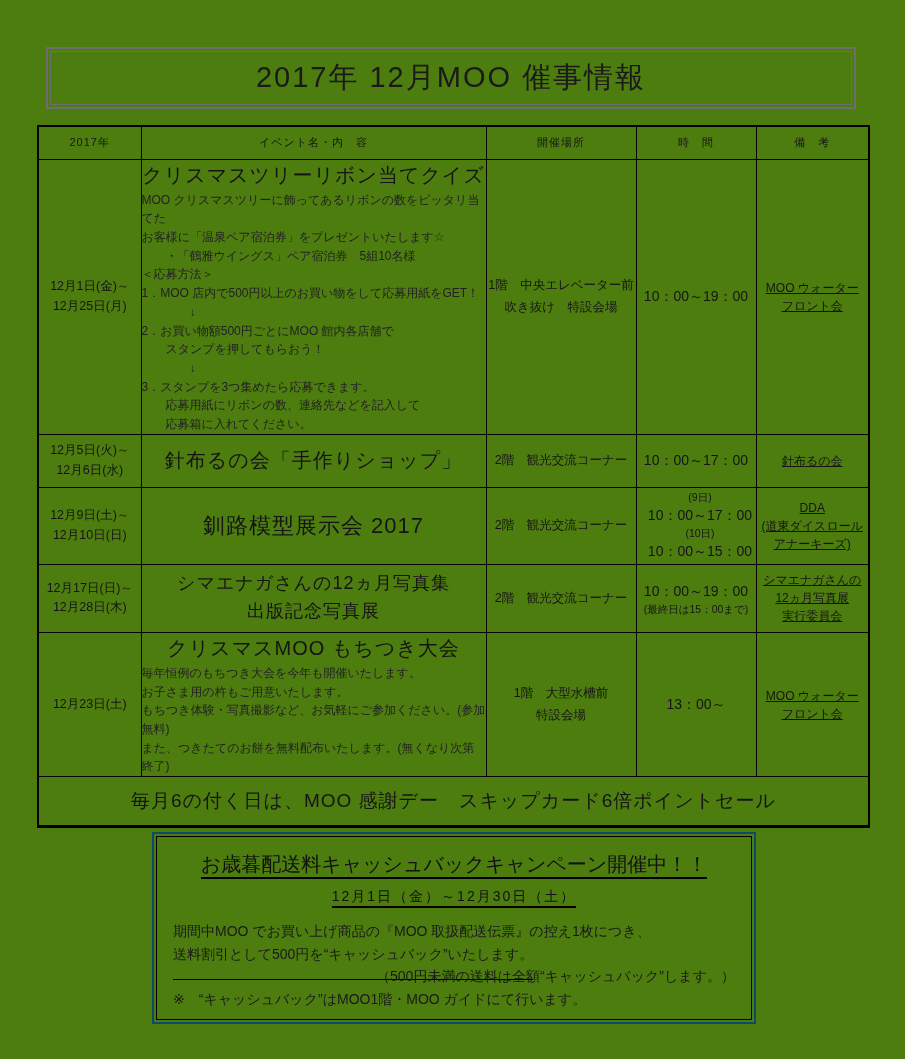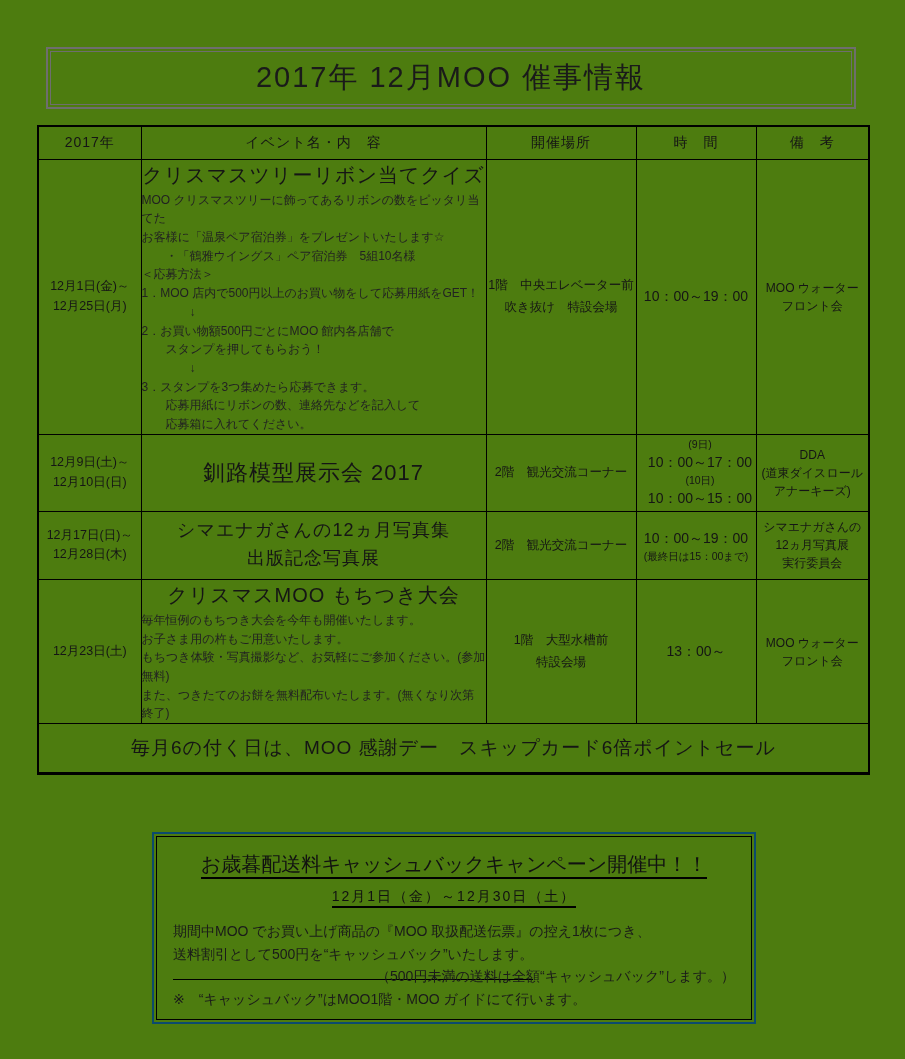--- a/index.html
+++ b/index.html
@@ -14,33 +14,33 @@
   .title-box .inner div{font-size:29px;letter-spacing:2px;color:#1a1a1a;}
 
   
   table.event-table{position:absolute;left:37px;top:125px;width:831px;
     border-collapse:collapse;table-layout:fixed;}
   table.event-table td,table.event-table th{border:1px solid #000;box-sizing:border-box;
     padding:0;vertical-align:middle;font-weight:normal;color:#151515;}
   table.event-table{border:2px solid #000;}
   tr.footer-row td{border-bottom:3px solid #000;}
 
-  th.hd{font-size:14px;height:33px;letter-spacing:1px;}
+  th.hd{font-size:11px;height:33px;letter-spacing:1px;}
   .c-date{font-size:12.5px;text-align:center;line-height:1.55;}
   .c-event{vertical-align:top;padding:3px 8px 4px 12px;}
   .c-event.mid{vertical-align:middle;text-align:center;}
   .event-title{text-align:center;font-size:20px;letter-spacing:1px;margin:2px 0 2px;}
   .event-title.xl{font-size:22px;}
   .event-title-lines{text-align:center;font-size:18px;line-height:1.55;letter-spacing:1px;}
   .event-body{font-size:12px;line-height:1.56;color:#222;}
   .c-loc{font-size:12.5px;text-align:center;line-height:1.7;}
   .c-time{font-size:14px;text-align:center;line-height:1.5;}
   .c-time.left{text-align:center;padding-left:8px;}
   .t-note{font-size:10.5px;line-height:1.4;}
-  .c-remarks{font-size:12px;text-align:center;line-height:1.5;}
+  .c-remarks{font-size:12px;text-align:center;line-height:1.5;text-decoration:underline;}
   td.footer-cell{text-align:center;font-size:19px;letter-spacing:1px;height:50px;}
 
   
   .campaign-box{position:absolute;left:152px;top:832px;width:604px;height:192px;
     border:2px solid #0c4a6e;padding:2px;box-sizing:border-box;}
   .campaign-box .inner{width:100%;height:100%;border:1px solid #000;box-sizing:border-box;
     padding:10px 16px 8px;overflow:hidden;}
   .camp-title{text-align:center;font-size:20px;margin:4px 0 10px;}
   .camp-title span{border-bottom:2px solid #000;padding-bottom:2px;}
   .camp-period{text-align:center;font-size:14px;letter-spacing:2px;margin:8px 0 14px;}
@@ -105,20 +105,36 @@
             <div>1階　中央エレベーター前</div>
             <div>吹き抜け　特設会場</div>
           </td>
         <td class="c-time">10：00～19：00</td>
         <td class="c-remarks">
             <div>MOO ウォーター</div>
             <div>フロント会</div>
           </td>
       </tr>
 
+      <tr style="height:53px;">
+        <td class="c-date">
+            <div>12月5日(火)～</div>
+            <div>12月6日(水)</div>
+          </td>
+        <td class="c-event mid">
+          <div class="event-title">針布るの会「手作りショップ」</div>
+        </td>
+        <td class="c-loc">
+            <div>2階　観光交流コーナー</div>
+          </td>
+        <td class="c-time">10：00～17：00</td>
+        <td class="c-remarks">
+            <div>針布るの会</div>
+          </td>
+      </tr>
 
       <tr style="height:77px;">
         <td class="c-date">
             <div>12月9日(土)～</div>
             <div>12月10日(日)</div>
           </td>
         <td class="c-event mid">
           <div class="event-title xl">釧路模型展示会 2017</div>
         </td>
         <td class="c-loc">

